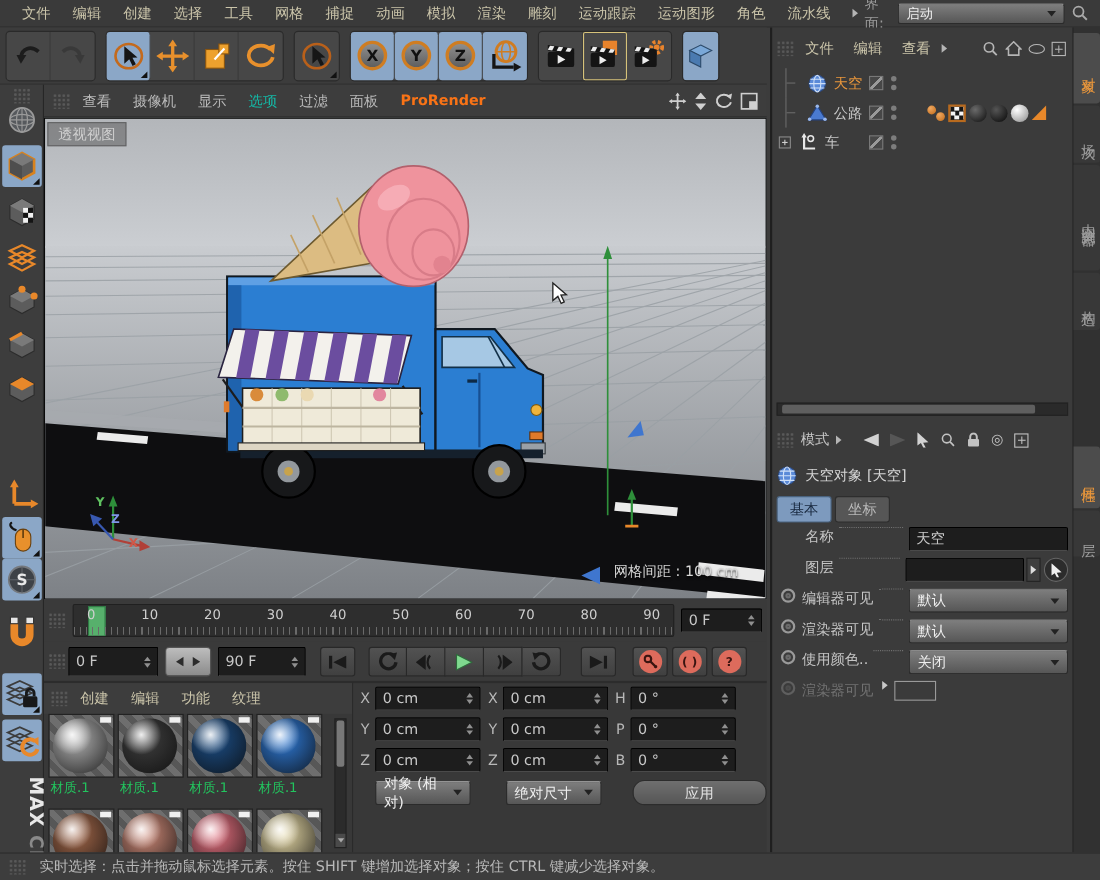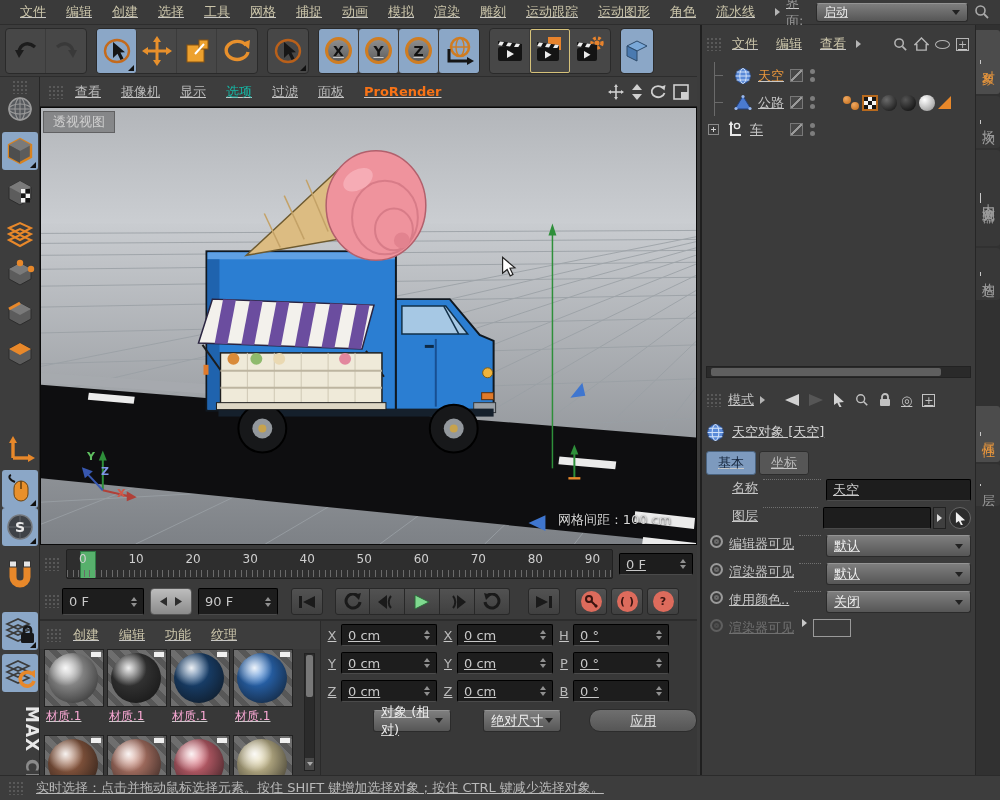--- a/index.html
+++ b/index.html
@@ -1,19 +1,19 @@
 <!DOCTYPE html>
 <html><head>
 <meta charset="utf-8">
 <style>
   * { margin:0; padding:0; box-sizing:border-box; }
   html,body { width:1000px; height:800px; overflow:hidden; }
   body { font-family:"DejaVu Sans","Liberation Sans",sans-serif; font-size:13px;
          background:#3c3c3c; color:#c8c8c8; position:relative; }
-  .abs { position:absolute;text-decoration:underline; }
+  .abs { position:absolute; }
 
   
   .grip { width:16px; height:14px; flex:0 0 auto;
     background-image:radial-gradient(circle,#606060 1px,transparent 1.4px);
     background-size:4px 4px; opacity:.8; }
   .tri-d{width:0;height:0;border-left:4px solid transparent;border-right:4px solid transparent;border-top:5px solid #222;}
   .tri-u{width:0;height:0;border-left:4px solid transparent;border-right:4px solid transparent;border-bottom:5px solid #aaa;}
   .tri-r{width:0;height:0;border-top:4px solid transparent;border-bottom:4px solid transparent;border-left:5px solid #b5b5b5;}
   .step{display:flex;flex-direction:column;gap:2px;margin-left:auto;padding-left:4px}
   .step .tri-u{border-bottom-color:#909090;border-left-width:3.5px;border-right-width:3.5px;border-bottom-width:4px}
@@ -98,21 +98,21 @@
   .mheader{height:28px;display:flex;align-items:center;gap:2px;padding:0 6px;background:#3d3d3d}
   .mheader .mi{color:#cbc5aa;padding:2px 9px}
   .mrow{display:flex;gap:3px;padding-left:4px}
   .mtile{width:60px}
   .mthumb{height:58px;background:repeating-linear-gradient(45deg,#6e6e6e 0 6px,#575757 6px 12px);
           border:1px solid #222;position:relative}
   .sph{position:absolute;left:3px;top:3px;width:50px;height:50px;border-radius:50%;
     background:radial-gradient(circle at 35% 30%, rgba(255,255,255,.92), rgba(255,255,255,0) 38%),
                radial-gradient(circle at 42% 38%, var(--c,#888), #0a0a0a 118%)}
   .tick{position:absolute;right:2px;top:2px;width:10px;height:5px;background:#f0f0f0}
-  .mname{font-size:12px;color:#f9a8d4;padding:1px 2px;height:17px;overflow:hidden}
+  .mname{font-size:12px;color:#22c55e;padding:1px 2px;height:17px;overflow:hidden}
   .mscroll{position:absolute;right:5px;top:32px;width:11px;height:118px;background:#2b2b2b;border:1px solid #222}
   .mthumbbar{position:absolute;left:1px;top:1px;width:7px;height:42px;background:#787878;border-radius:2px}
   .mdown{position:absolute;left:0;bottom:0;width:100%;height:12px;background:#4a4a4a;display:flex;align-items:center;justify-content:center}
   .mdown .tri-d{border-top-color:#aaa;border-left-width:3px;border-right-width:3px;border-top-width:4px}
 
   
   .coords{left:320px;top:620px;width:377px;height:155px;background:#383838;border-left:1px solid #2a2a2a;border-top:1px solid #2c2c2c}
   .cheader{height:28px;display:flex;align-items:center;padding-left:6px}
   .chead{width:116px;text-align:center;color:#c8c8c8}
   .crow{display:flex;align-items:center;height:28px;padding-left:6px}
@@ -897,21 +897,21 @@
         <div class="fld">
           <span>0 °</span>
           <span class="step">
             <i class="tri-u"></i>
             <i class="tri-d"></i>
           </span>
         </div>
       </div>
   </div>
   <div class="cfooter">
-    <div class="dd" style="width:96px;margin-left:46px">
+    <div class="dd" style="width:96px;margin-left:14px">
         <span>对象 (相对)</span>
         <span class="tri-d"></span>
       </div>
     <div class="dd" style="width:96px;margin-left:32px">
         <span>绝对尺寸</span>
         <span class="tri-d"></span>
       </div>
     <div class="applybtn">
         <span>应用</span>
       </div>

